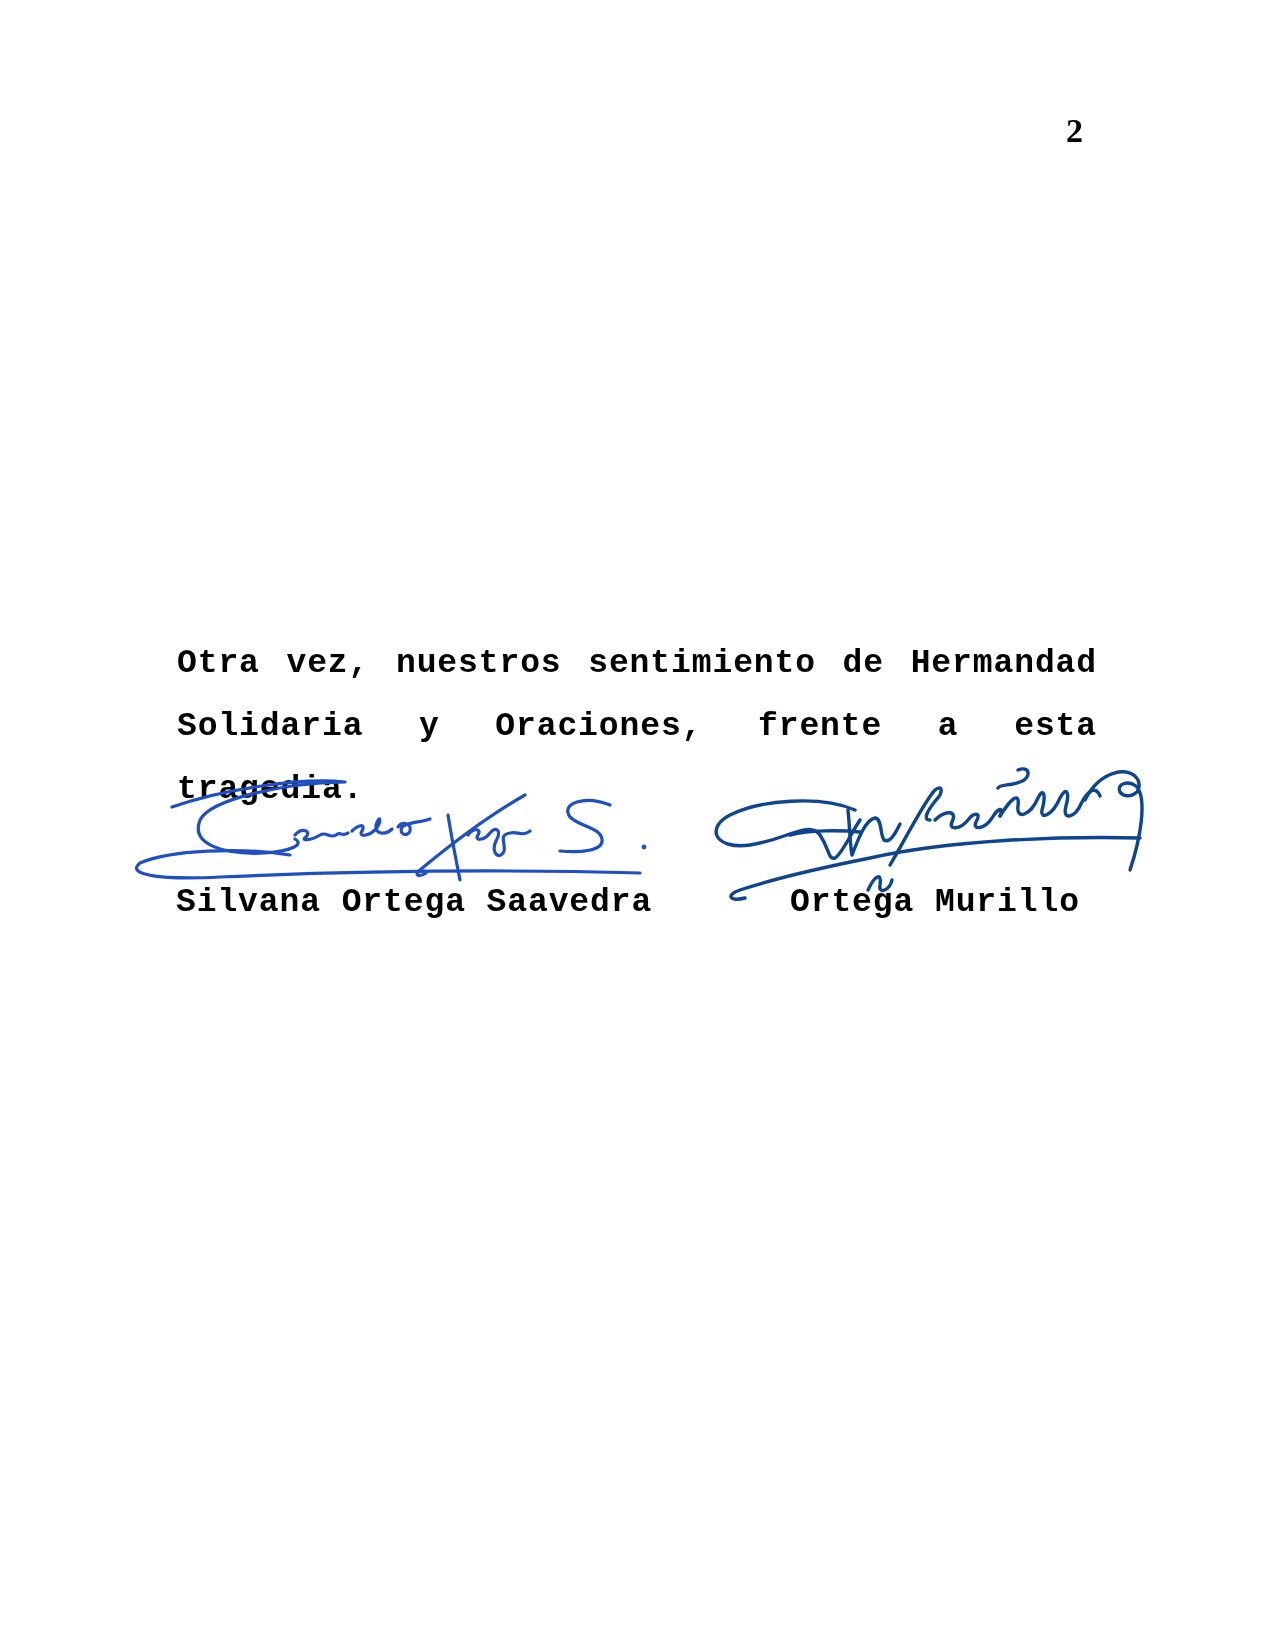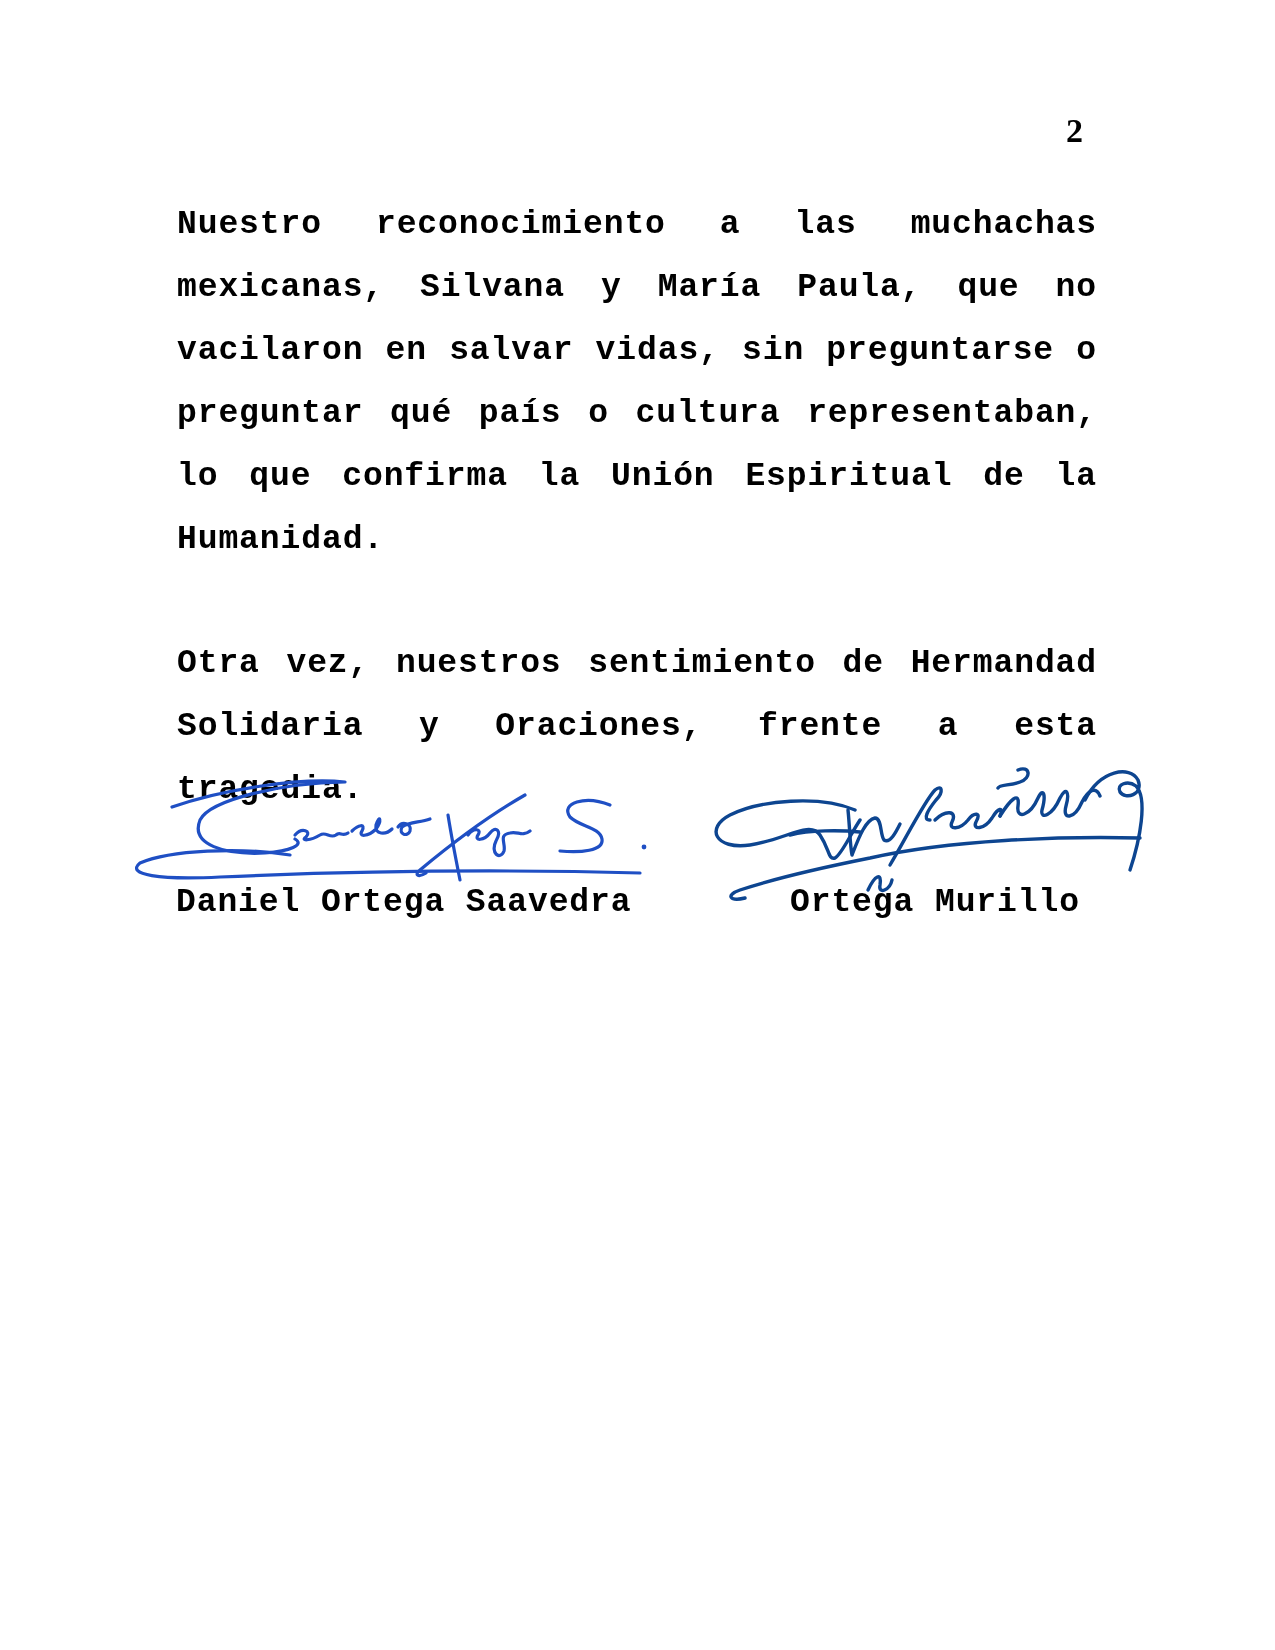--- a/index.html
+++ b/index.html
@@ -28,23 +28,20 @@
     #sig-daniel { left: 130px; top: 765px; width: 540px; height: 135px; }
     #sig-rosario { left: 700px; top: 740px; width: 460px; height: 165px; }
   </style>
 </head>
 <body>
 
 <div class="page">
 
   <div class="page-number">2</div>
 
-  <div class="body-text" id="para1">
-    <p>Nuestro reconocimiento a las muchachas mexicanas, Silvana y María Paula, que no vacilaron en salvar vidas, sin preguntarse o preguntar qué país o cultura representaban, lo que confirma la Unión Espiritual de la Humanidad.</p>
-  </div>
 
   <div class="body-text" id="para2">
     <p>Otra vez, nuestros sentimiento de Hermandad Solidaria y Oraciones, frente a esta tragedia.</p>
   </div>
 
   <svg class="signature" id="sig-daniel" viewBox="0 0 540 135" fill="none" stroke="#1f4fc4" stroke-width="3.2" stroke-linecap="round" stroke-linejoin="round">
 
     <path d="M42 42 C90 25 170 12 215 17 C150 18 80 35 70 55 C60 80 95 90 135 88 C160 86 175 80 165 74"></path>
 
     <path d="M160 90 C110 82 40 85 10 98 C-5 110 30 115 90 112 C250 105 400 105 510 108"></path>
@@ -80,16 +77,16 @@
 
     <path d="M300 76 C310 60 320 50 318 66 C316 80 330 76 338 58 C344 46 346 56 342 70 C340 80 352 76 360 58 C366 46 370 52 366 66 C362 80 374 80 382 62 C388 50 396 46 400 56"></path>
 
     <path d="M385 60 C400 30 430 25 438 40 C444 55 425 60 420 52 C416 44 428 40 436 46 C448 58 440 100 430 130"></path>
 
     <path d="M440 98 C360 96 250 100 170 118 C120 128 70 140 40 150 C25 155 30 162 45 158"></path>
 
     <path d="M168 150 C175 135 182 132 180 145 C178 155 190 150 192 140"></path>
   </svg>
 
-  <div class="sig-name" id="name-daniel">Daniel Ortega Saavedra</div>
+  <div class="sig-name" id="name-daniel">Silvana Ortega Saavedra</div>
   <div class="sig-name" id="name-rosario">Ortega Murillo</div>
 
 </div>
 
 </body></html>

